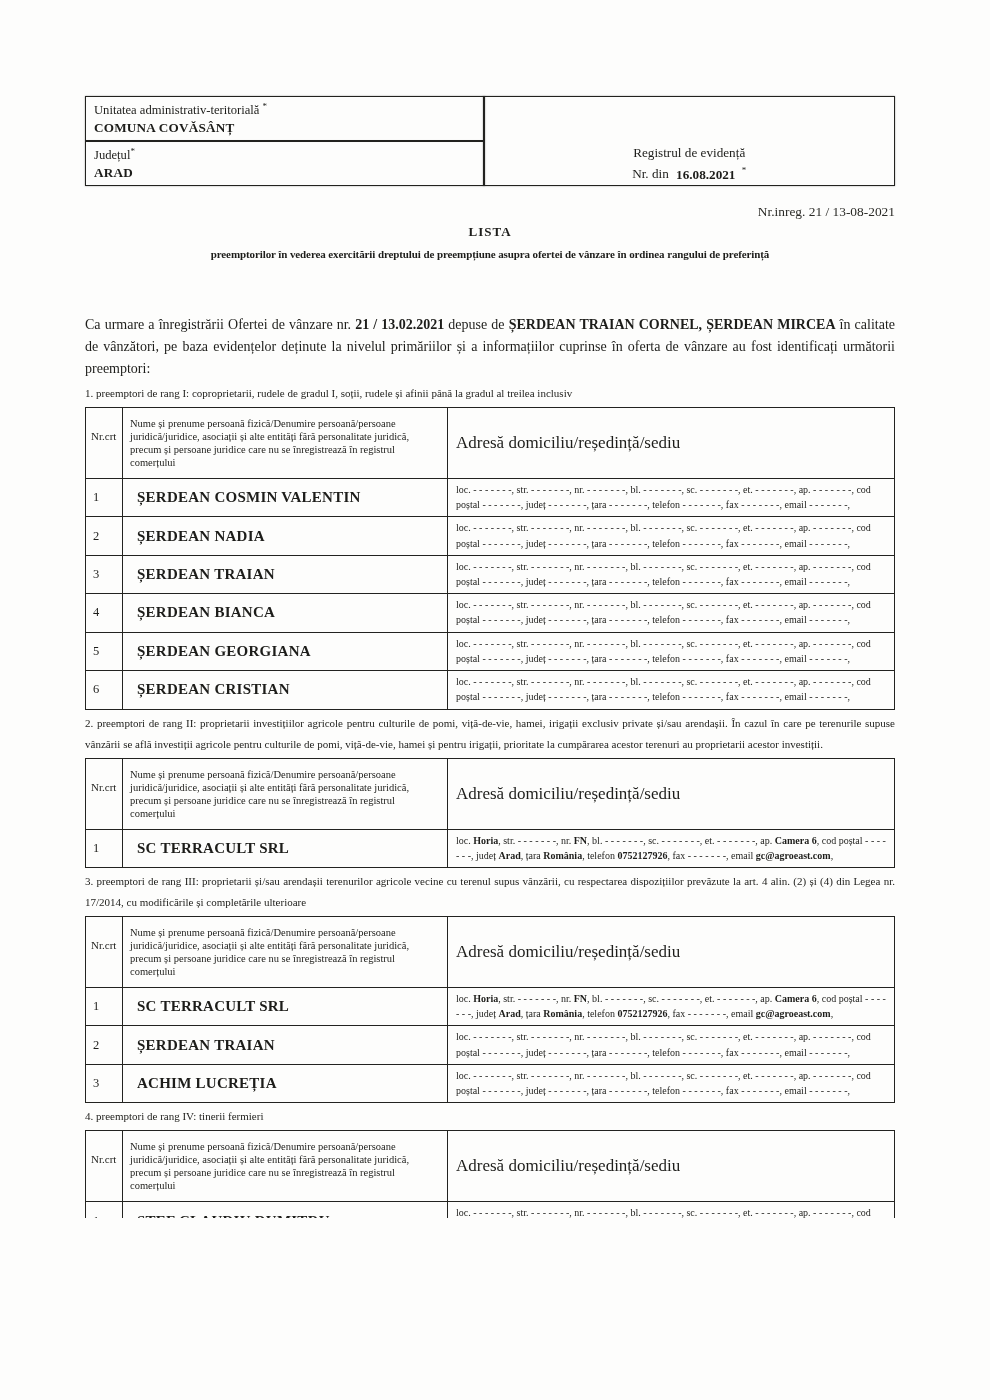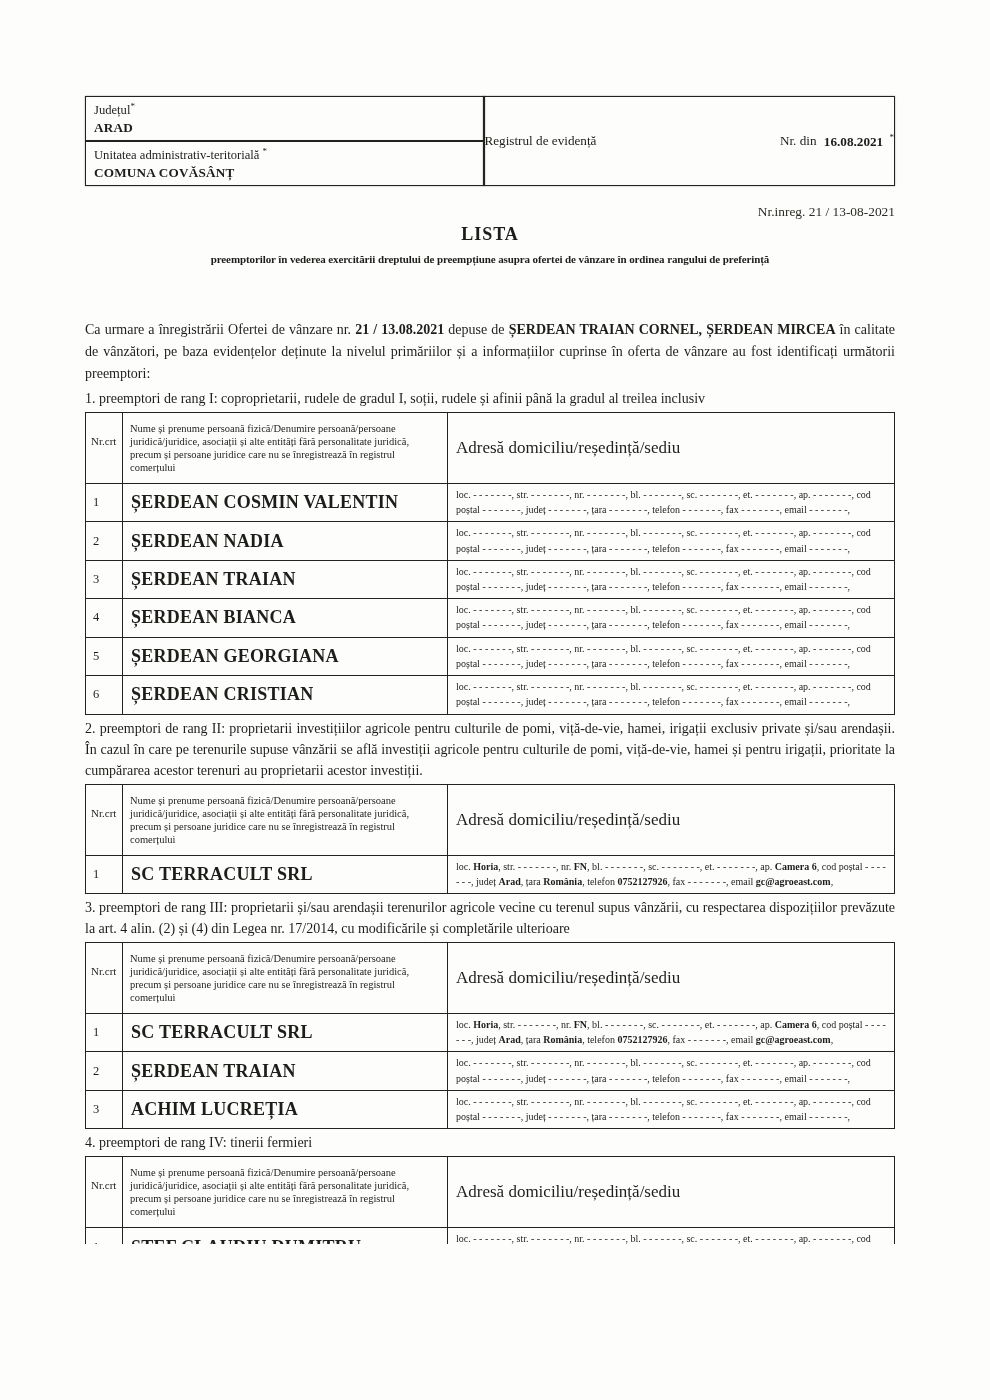--- a/index.html
+++ b/index.html
@@ -19,83 +19,83 @@
   .head-grid { display:flex; align-items:stretch; }
   .head-left { width:400px; display:flex; flex-direction:column; }
   .hbox { border:1.6px solid #22221f; box-sizing:border-box; box-shadow:0 0 1.5px rgba(40,40,35,.45); }
   .head-left .hbox { height:45px; padding:4px 8px 2px; }
   .head-left .hbox + .hbox { border-top-width:1.3px; }
   .box-label { font-size:12.6px; line-height:1.3; }
   .box-label sup { font-size:9px; }
   .box-value { font-size:13.2px; font-weight:bold; line-height:1.3; letter-spacing:.2px; }
   .head-right {
     flex:1; margin-left:-1.6px;
-    display:flex; flex-direction:row; justify-content:space-between; align-items:center;
+    display:flex; flex-direction:column; justify-content:flex-end; align-items:center;
     text-align:center; font-size:13.2px; line-height:1.6;
   }
   .head-right sup { font-size:9px; }
 
   
   .reg-line { text-align:right; font-size:13.4px; margin-top:18px; color:#2a2a26; }
-  .doc-title { text-align:center; font-weight:bold; font-size:18px; letter-spacing:1px; margin-top:4px; }
+  .doc-title { text-align:center; font-weight:bold; font-size:13px; letter-spacing:1px; margin-top:4px; }
   .doc-subtitle { text-align:center; font-weight:bold; font-size:11px; margin-top:8px; white-space:nowrap; letter-spacing:-0.1px; }
 
   .intro { margin:54px 0 0; font-size:14px; line-height:22px; text-align:justify; }
 
   
-  .sec-heading { margin:3px 0 3px; font-size:14px; line-height:21px; text-align:justify; }
+  .sec-heading { margin:3px 0 3px; font-size:11px; line-height:21px; text-align:justify; }
   #sections section { margin-top:0; }
   #sections section + section { }
 
   table.doc-table { border-collapse:collapse; width:100%; table-layout:fixed; }
   .doc-table th, .doc-table td { border:1.5px solid #232320; box-sizing:border-box; }
   .doc-table thead th { font-weight:normal; text-align:left; vertical-align:middle; height:42px; }
   th.h-nr   { font-size:11px; padding:2px 2px 16px 5px; }
   th.h-name { font-size:10.5px; line-height:1.24; text-align:justify; padding:9px 7px; }
   th.h-addr { font-size:17px; padding:2px 8px; }
   td.c-nr   { font-size:12.5px; padding:2px 2px 2px 7px; vertical-align:middle; }
-  td.c-name { font-size:18px; font-weight:bold; letter-spacing:.25px; padding:2px 8px; vertical-align:middle; }
+  td.c-name { font-size:15px; font-weight:bold; letter-spacing:.25px; padding:2px 14px; vertical-align:middle; }
   td.c-addr { font-size:10px; line-height:15.2px; padding:3px 8px 4px; vertical-align:top; }
   td.c-addr b, .intro b { font-weight:bold; }
 
   .clip { overflow:hidden; height:88px; }
   .clip table.doc-table { border-bottom:none; }
 </style>
 </head>
 <body>
 
 <div class="page">
 
   <div class="head-grid">
     <div class="head-left">
       <div class="hbox">
+        <div class="box-label"><span>Unitatea administrativ-teritorială</span> <sup>*</sup></div>
+        <div class="box-value">COMUNA COVĂSÂNȚ</div>
+      </div>
+      <div class="hbox">
         <div class="box-label"><span>Județul</span><sup>*</sup></div>
         <div class="box-value">ARAD</div>
-      </div>
-      <div class="hbox">
-        <div class="box-label"><span>Unitatea administrativ-teritorială</span> <sup>*</sup></div>
-        <div class="box-value">COMUNA COVĂSÂNȚ</div>
       </div>
     </div>
     <div class="hbox head-right">
       <div>Registrul de evidență</div>
       <div>
         <span>Nr. din</span>
         <b style="margin-left:4px">16.08.2021</b>
         <sup style="margin-left:3px">*</sup>
       </div>
     </div>
   </div>
 
   <div class="reg-line">Nr.inreg. 21 / 13-08-2021</div>
 
   <div class="doc-title">LISTA</div>
   <div class="doc-subtitle">preemptorilor în vederea exercitării dreptului de preempțiune asupra ofertei de vânzare în ordinea rangului de preferință</div>
 
-  <p class="intro"><span>Ca urmare a înregistrării Ofertei de vânzare nr. </span><b>21 / 13.08.2021</b><span> depuse de </span><b>ȘERDEAN TRAIAN CORNEL, ȘERDEAN MIRCEA</b><span> în calitate de vânzători, pe baza evidențelor deținute la nivelul primăriilor și a informațiilor cuprinse în oferta de vânzare au fost identificați următorii preemptori:</span></p>
+  <p class="intro"><span>Ca urmare a înregistrării Ofertei de vânzare nr. </span><b>21 / 13.02.2021</b><span> depuse de </span><b>ȘERDEAN TRAIAN CORNEL, ȘERDEAN MIRCEA</b><span> în calitate de vânzători, pe baza evidențelor deținute la nivelul primăriilor și a informațiilor cuprinse în oferta de vânzare au fost identificați următorii preemptori:</span></p>
 
   <div id="sections">
       <section>
         <p class="sec-heading">1. preemptori de rang I: coproprietarii, rudele de gradul I, soții, rudele și afinii până la gradul al treilea inclusiv</p>
         <table class="doc-table">
           <colgroup>
             <col style="width: 37px;">
             <col style="width: 325px;">
             <col>
           </colgroup>

